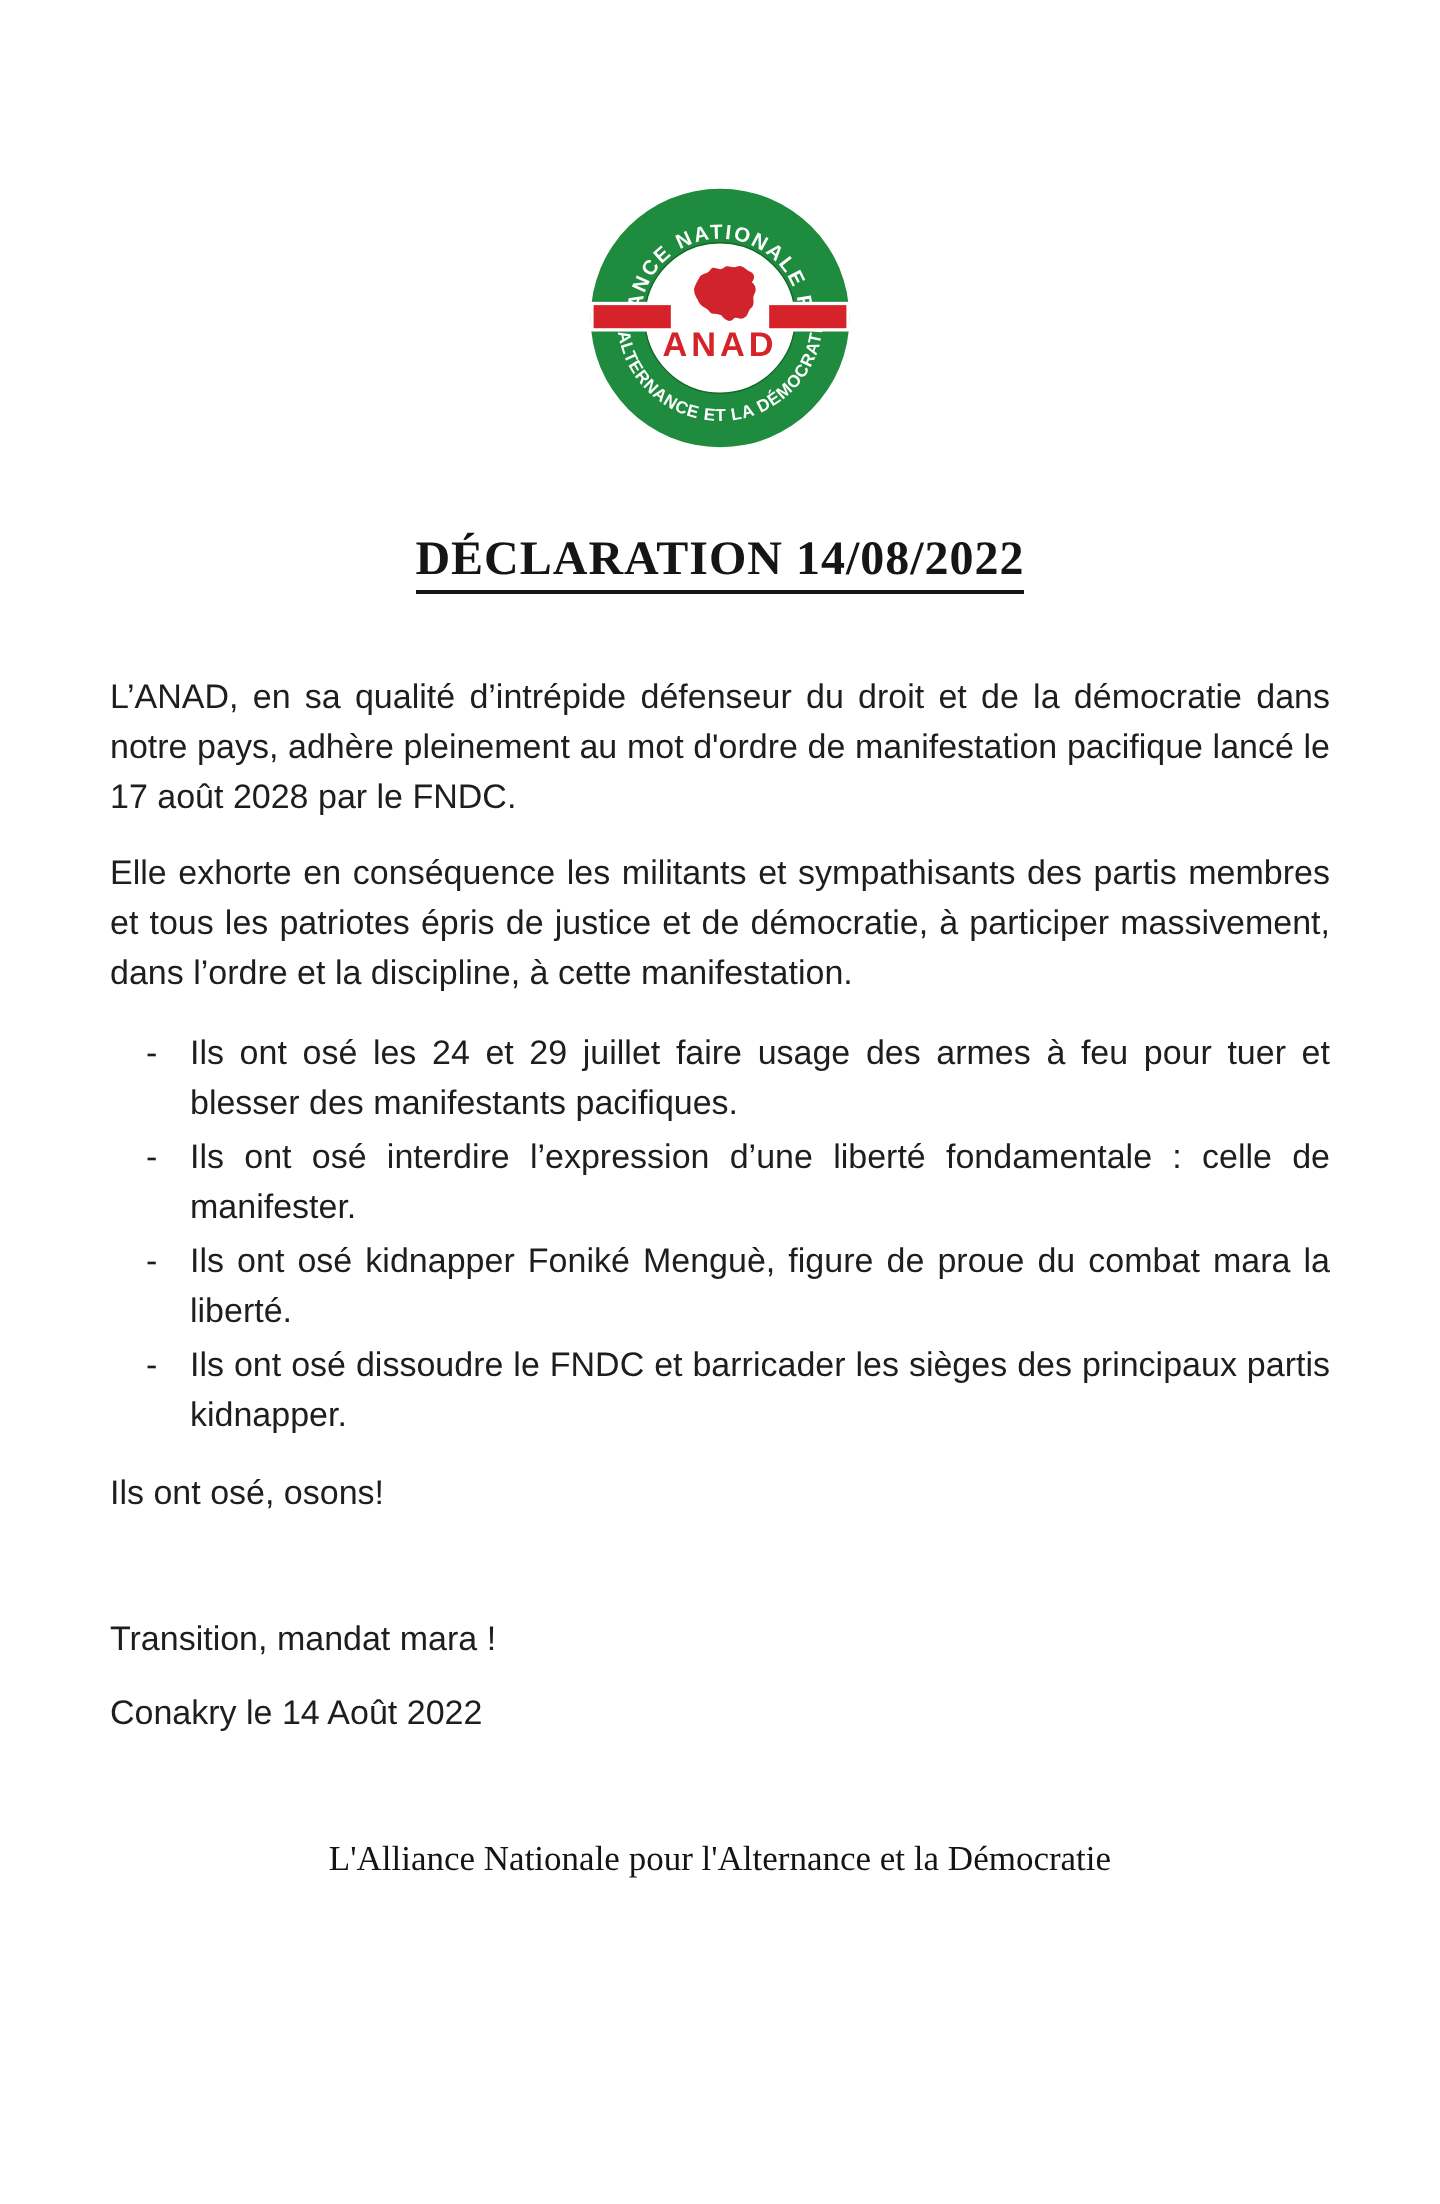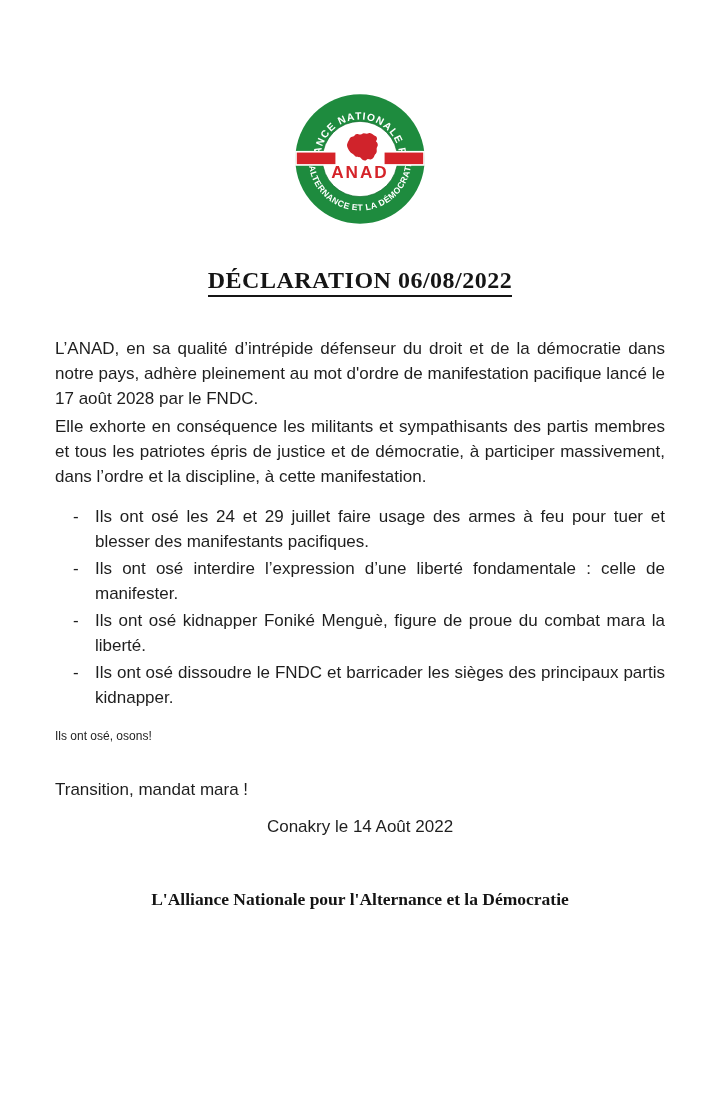--- a/index.html
+++ b/index.html
@@ -31,21 +31,21 @@
     display: inline-block;
     font-family: "Liberation Serif", "DejaVu Serif", serif;
     font-weight: bold;
     font-size: 24px;
     letter-spacing: 0.5px;
     color: #151515;
     border-bottom: 2.5px solid #151515;
     padding-bottom: 1px;
   }
   .body-par {
-    margin-top: 3px;
+    margin-top: 13px;
     font-size: 17px;
     line-height: 25px;
     text-align: justify;
     color: #1e1e1e;
   }
   .body-par.first { margin-top: 39px; }
   .dash-list { margin-top: 15px; }
   .dash-item {
     display: flex;
     padding-left: 18px;
@@ -56,39 +56,39 @@
   .dash-marker {
     flex: none;
     width: 22px;
   }
   .dash-text {
     flex: 1;
     text-align: justify;
   }
   .osons-line {
     margin-top: 14px;
-    font-size: 12px;
+    font-size: 17px;
     line-height: 25px;
   }
   .slogan-line {
-    margin-top: 28px;
+    margin-top: 48px;
     font-size: 17px;
     line-height: 25px;
   }
   .place-date-line {
     margin-top: 12px;
     font-size: 17px;
     line-height: 25px;
-    text-align: center;
+    text-align: left;
   }
   .doc-footer {
     margin-top: 50px;
     text-align: center;
     font-family: "Liberation Serif", "DejaVu Serif", serif;
-    font-weight: bold;
+    font-weight: normal;
     font-size: 17.5px;
     color: #141414;
   }
 </style>
 </head>
 <body>
 
 <div class="page">
   <div class="logo-wrap">
     <svg viewBox="0 0 200 200">
@@ -127,21 +127,21 @@
            C 90 92, 86 92, 84 88
            C 82 84, 79 80, 81 76
            C 82 73, 83 72, 84 70 Z"></path>
 
       <text x="100" y="129" text-anchor="middle" font-family="Liberation Sans, DejaVu Sans, sans-serif" font-size="26" font-weight="bold" letter-spacing="3" fill="#d52329">ANAD</text>
     </svg>
   </div>
 
   <div class="content">
     <div class="doc-title-row">
-      <span class="doc-title">DÉCLARATION 06/08/2022</span>
+      <span class="doc-title">DÉCLARATION 14/08/2022</span>
     </div>
 
     <p class="body-par first">L’ANAD, en sa qualité d’intrépide défenseur du droit et de la démocratie dans notre pays, adhère pleinement au mot d'ordre de manifestation pacifique lancé le 17 août 2028 par le FNDC.</p>
     <p class="body-par">Elle exhorte en conséquence les militants et sympathisants des partis membres et tous les patriotes épris de justice et de démocratie, à participer massivement, dans l’ordre et la discipline,  à cette manifestation.</p>
 
     <div class="dash-list">
       <div class="dash-item">
         <span class="dash-marker">-</span>
         <span class="dash-text">Ils ont osé les 24 et 29 juillet faire usage des armes à feu pour tuer et blesser des manifestants pacifiques.</span>
       </div>

